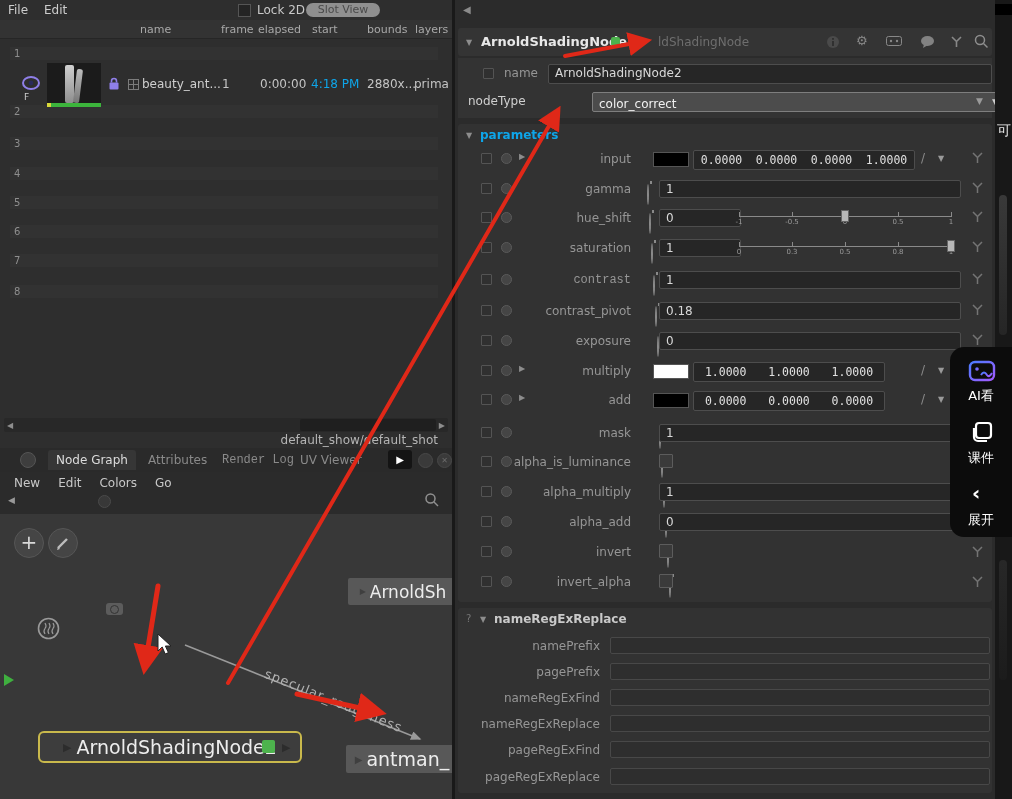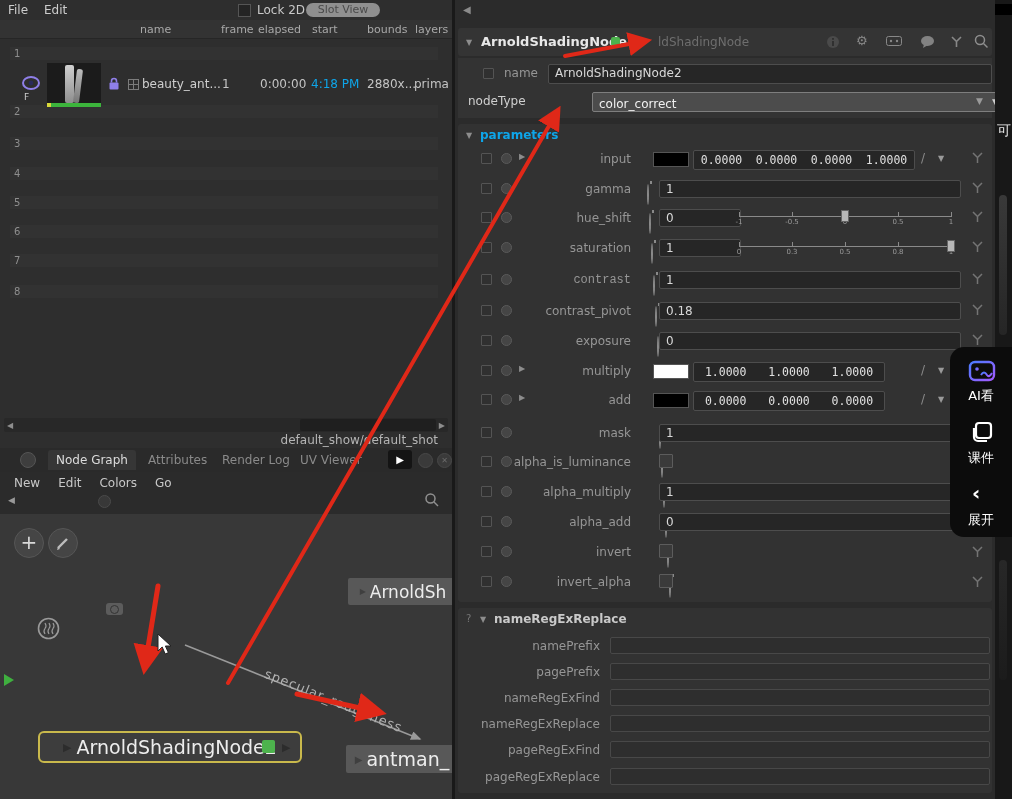--- a/index.html
+++ b/index.html
@@ -115,21 +115,21 @@
     </div>
     <div class="a txt" style="right:14px;top:433px;font-size:12px;color:#b5b5b5;">default_show/default_shot</div>
   </div>
 
   <div class="a" style="left:0;top:448px;width:452px;height:351px;background:#2b2b2b;">
 
     <div class="a" style="left:0;top:0;width:452px;height:24px;background:#2a2a2a;">
       <div class="a" style="left:20px;top:4px;width:14px;height:14px;border-radius:50%;background:#3e3e3e;border:1px solid #555;"></div>
       <div class="a tab active" style="left:48px;top:2px;">Node Graph</div>
       <div class="a tab" style="left:140px;top:2px;">Attributes</div>
-      <div class="a tab" style="left:214px;top:2px;">Render Log</div>
+      <div class="a tab" style="left:214px;top:2px;font-family:Liberation Mono, monospace;">Render Log</div>
       <div class="a tab" style="left:292px;top:2px;">UV Viewer</div>
       <div class="a" style="left:388px;top:2px;width:24px;height:19px;background:#141414;border-radius:3px;color:#ffffff;font-size:10px;text-align:center;line-height:19px;">▶</div>
       <div class="a" style="left:418px;top:5px;width:13px;height:13px;border-radius:50%;background:#3a3a3a;border:1px solid #484848;"></div>
       <div class="a" style="left:437px;top:5px;width:13px;height:13px;border-radius:50%;background:#3a3a3a;border:1px solid #484848;color:#6a6a6a;font-size:8px;text-align:center;line-height:13px;">✕</div>
     </div>
 
     <div class="a" style="left:14px;top:28px;display:flex;">
       <span class="menu-item">New</span>
       <span class="menu-item">Edit</span>
       <span class="menu-item">Colors</span>

